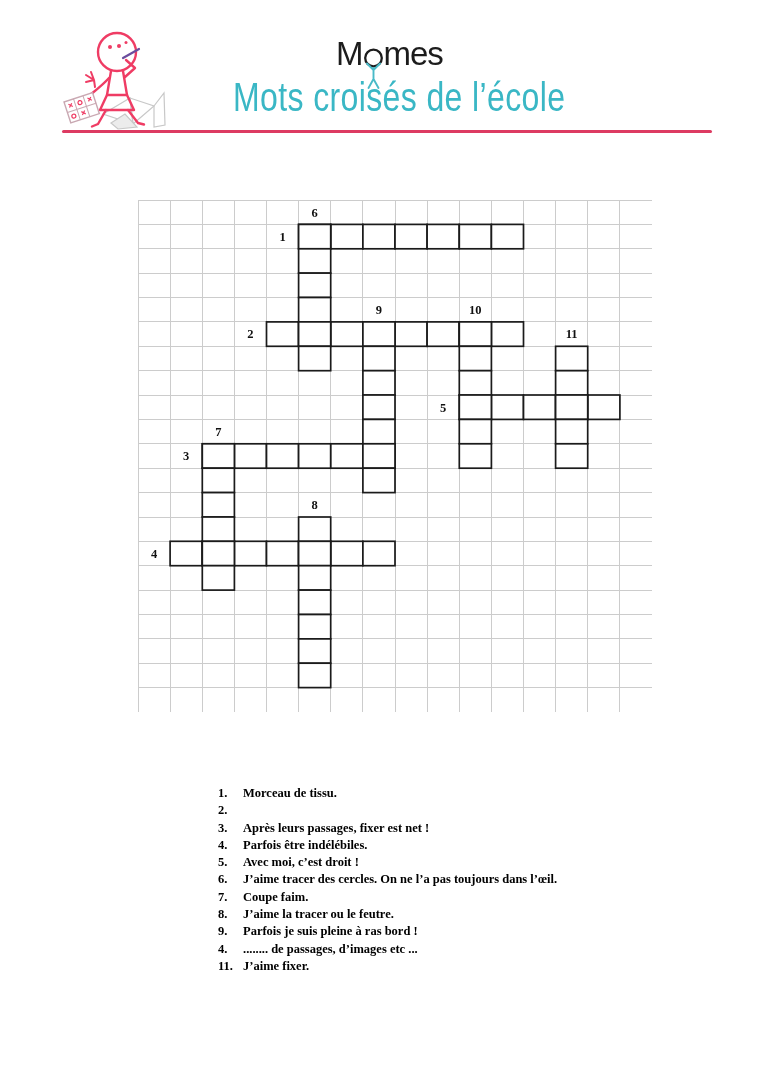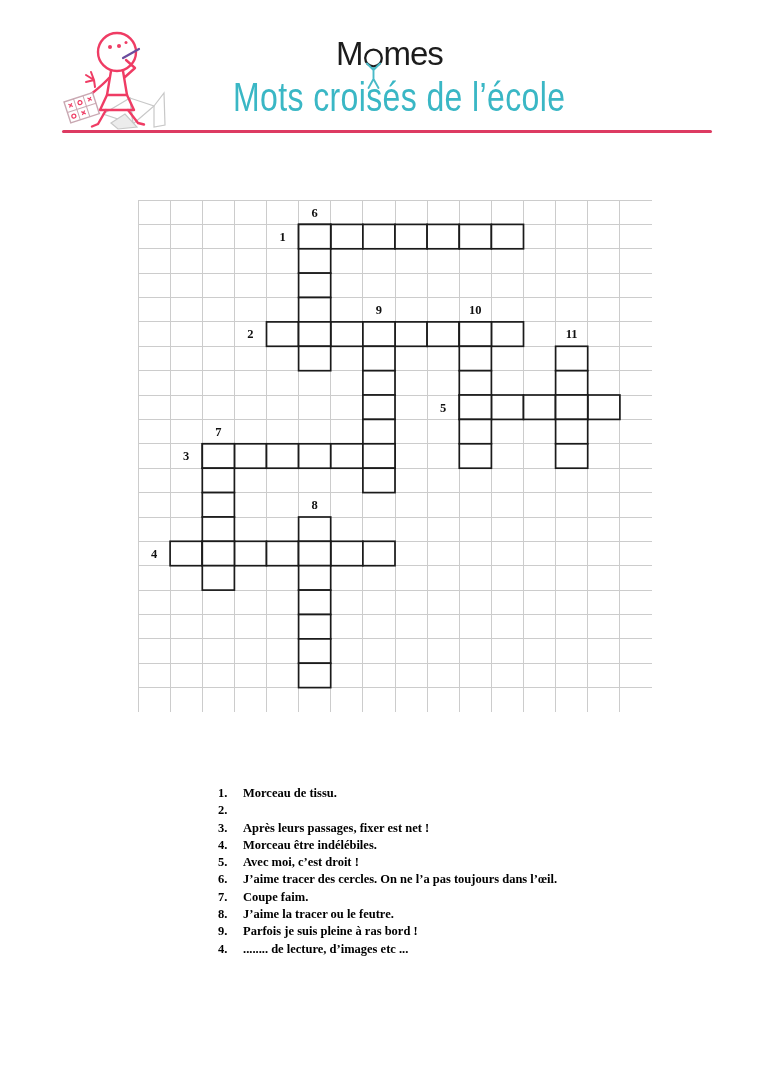--- a/index.html
+++ b/index.html
@@ -180,21 +180,21 @@
       </div>
       <div class="clue">
         <span class="clue-num">2.</span>
       </div>
       <div class="clue">
         <span class="clue-num">3.</span>
         <span class="clue-text">Après leurs passages, fixer est net !</span>
       </div>
       <div class="clue">
         <span class="clue-num">4.</span>
-        <span class="clue-text">Morceau être indélébiles.</span>
+        <span class="clue-text">Parfois être indélébiles.</span>
       </div>
       <div class="clue">
         <span class="clue-num">5.</span>
         <span class="clue-text">Avec moi, c’est droit !</span>
       </div>
       <div class="clue">
         <span class="clue-num">6.</span>
         <span class="clue-text">J’aime tracer des cercles. On ne l’a pas toujours dans l’œil.</span>
       </div>
       <div class="clue">
@@ -204,17 +204,21 @@
       <div class="clue">
         <span class="clue-num">8.</span>
         <span class="clue-text">J’aime la tracer ou le feutre.</span>
       </div>
       <div class="clue">
         <span class="clue-num">9.</span>
         <span class="clue-text">Parfois je suis pleine à ras bord !</span>
       </div>
       <div class="clue">
         <span class="clue-num">4.</span>
-        <span class="clue-text">........ de lecture, d’images etc ...</span>
+        <span class="clue-text">........ de passages, d’images etc ...</span>
+      </div>
+      <div class="clue">
+        <span class="clue-num">11.</span>
+        <span class="clue-text">J’aime fixer.</span>
       </div>
     </div>
 
 </div>
 
 </body></html>

